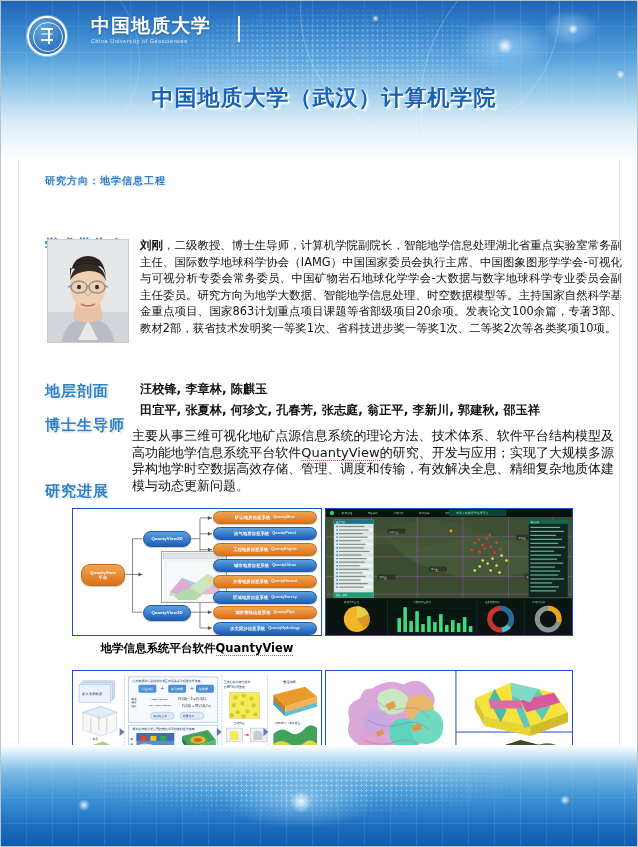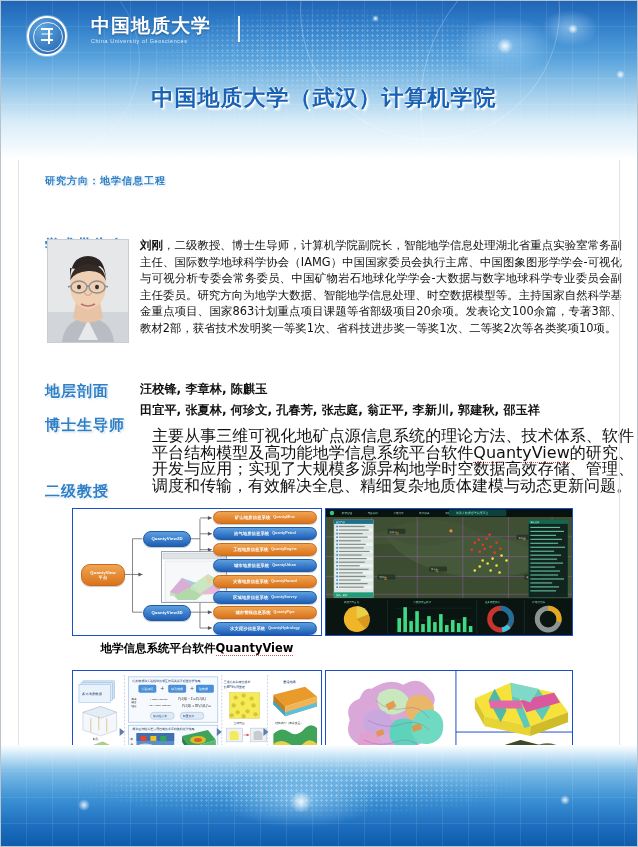--- a/index.html
+++ b/index.html
@@ -161,22 +161,22 @@
   }
   .leader-bio b { font-weight: bold; }
 
   .members {
     position: absolute; left: 140px; top: 219px; width: 482px;
     font-size: 12.2px; line-height: 21px; font-weight: bold;
     color: #111111;
     font-family: "DejaVu Sans", sans-serif;
   }
   .contrib {
-    position: absolute; left: 152px; top: 268px; width: 482px;
-    font-size: 16px; line-height: 16.6px; color: #111111; text-align: justify;
+    position: absolute; left: 132px; top: 268px; width: 482px;
+    font-size: 13px; line-height: 16.6px; color: #111111; text-align: justify;
     font-family: "DejaVu Sans", sans-serif;
   }
   .contrib .ul-red { border-bottom: 1.5px dotted #d44; padding-bottom: 0px; }
 
   
   .figs { position: absolute; left: 0; top: 348px; width: 638px; height: 330px; }
   .fig { position: absolute; }
   .fig .frame {
     border: 1.5px solid #1a4fcb;
     background: #ffffff;
@@ -285,21 +285,21 @@
 
     <div class="hdr-title">中国地质大学（武汉）计算机学院</div>
   </div>
 
   <div class="body-area">
 
     <div class="sec-head" id="sec-direction">研究方向：地学信息工程</div>
     <div class="sec-head" id="sec-leader">学术带头人</div>
     <div class="sec-head" id="sec-members">地层剖面</div>
     <div class="sec-head" id="sec-contrib">博士生导师</div>
-    <div class="sec-head" id="sec-progress">二级教授</div>
+    <div class="sec-head" id="sec-progress">研究进展</div>
 
     <div class="portrait">
       <svg width="80" height="102" viewBox="0 0 80 102">
         <rect width="80" height="102" fill="#e6e7e9"></rect>
         <rect y="72" width="80" height="30" fill="#d2d5d9"></rect>
         <path d="M14 102 C16 84 28 78 40 78 C52 78 64 84 66 102 Z" fill="#b9bdc3"></path>
         <path d="M30 100 L40 80 L50 100 Z" fill="#e8e9ea"></path>
         <path d="M28 62 q12 12 24 0 l3 16 q-15 9 -30 0 Z" fill="#e8c3a6"></path>
         <ellipse cx="40" cy="46" rx="18" ry="23" fill="#f0cfb2"></ellipse>
         <path d="M22 42 q0 -26 18 -26 q18 0 18 26 q0 -12 -6 -16 q-12 6 -30 2 Z" fill="#2b2420"></path>

